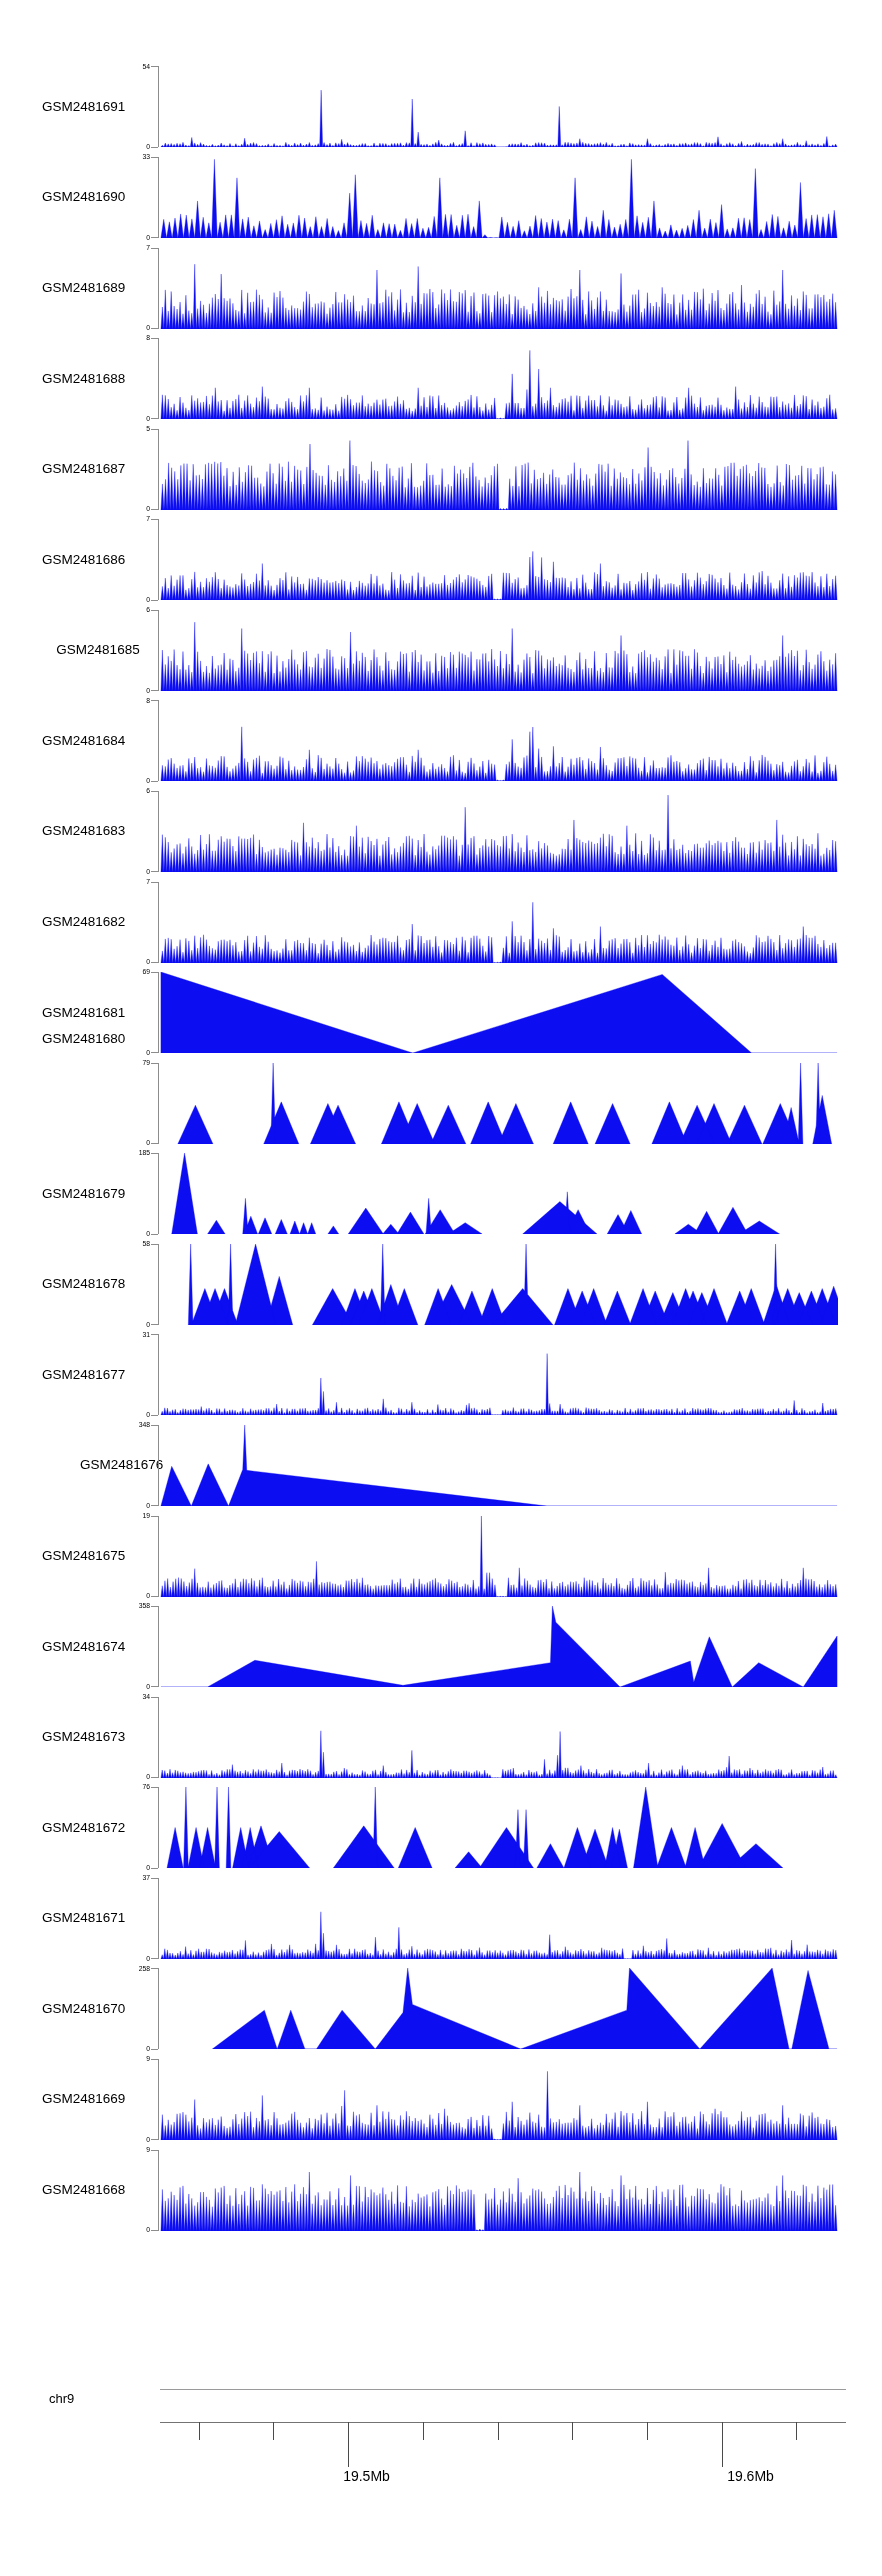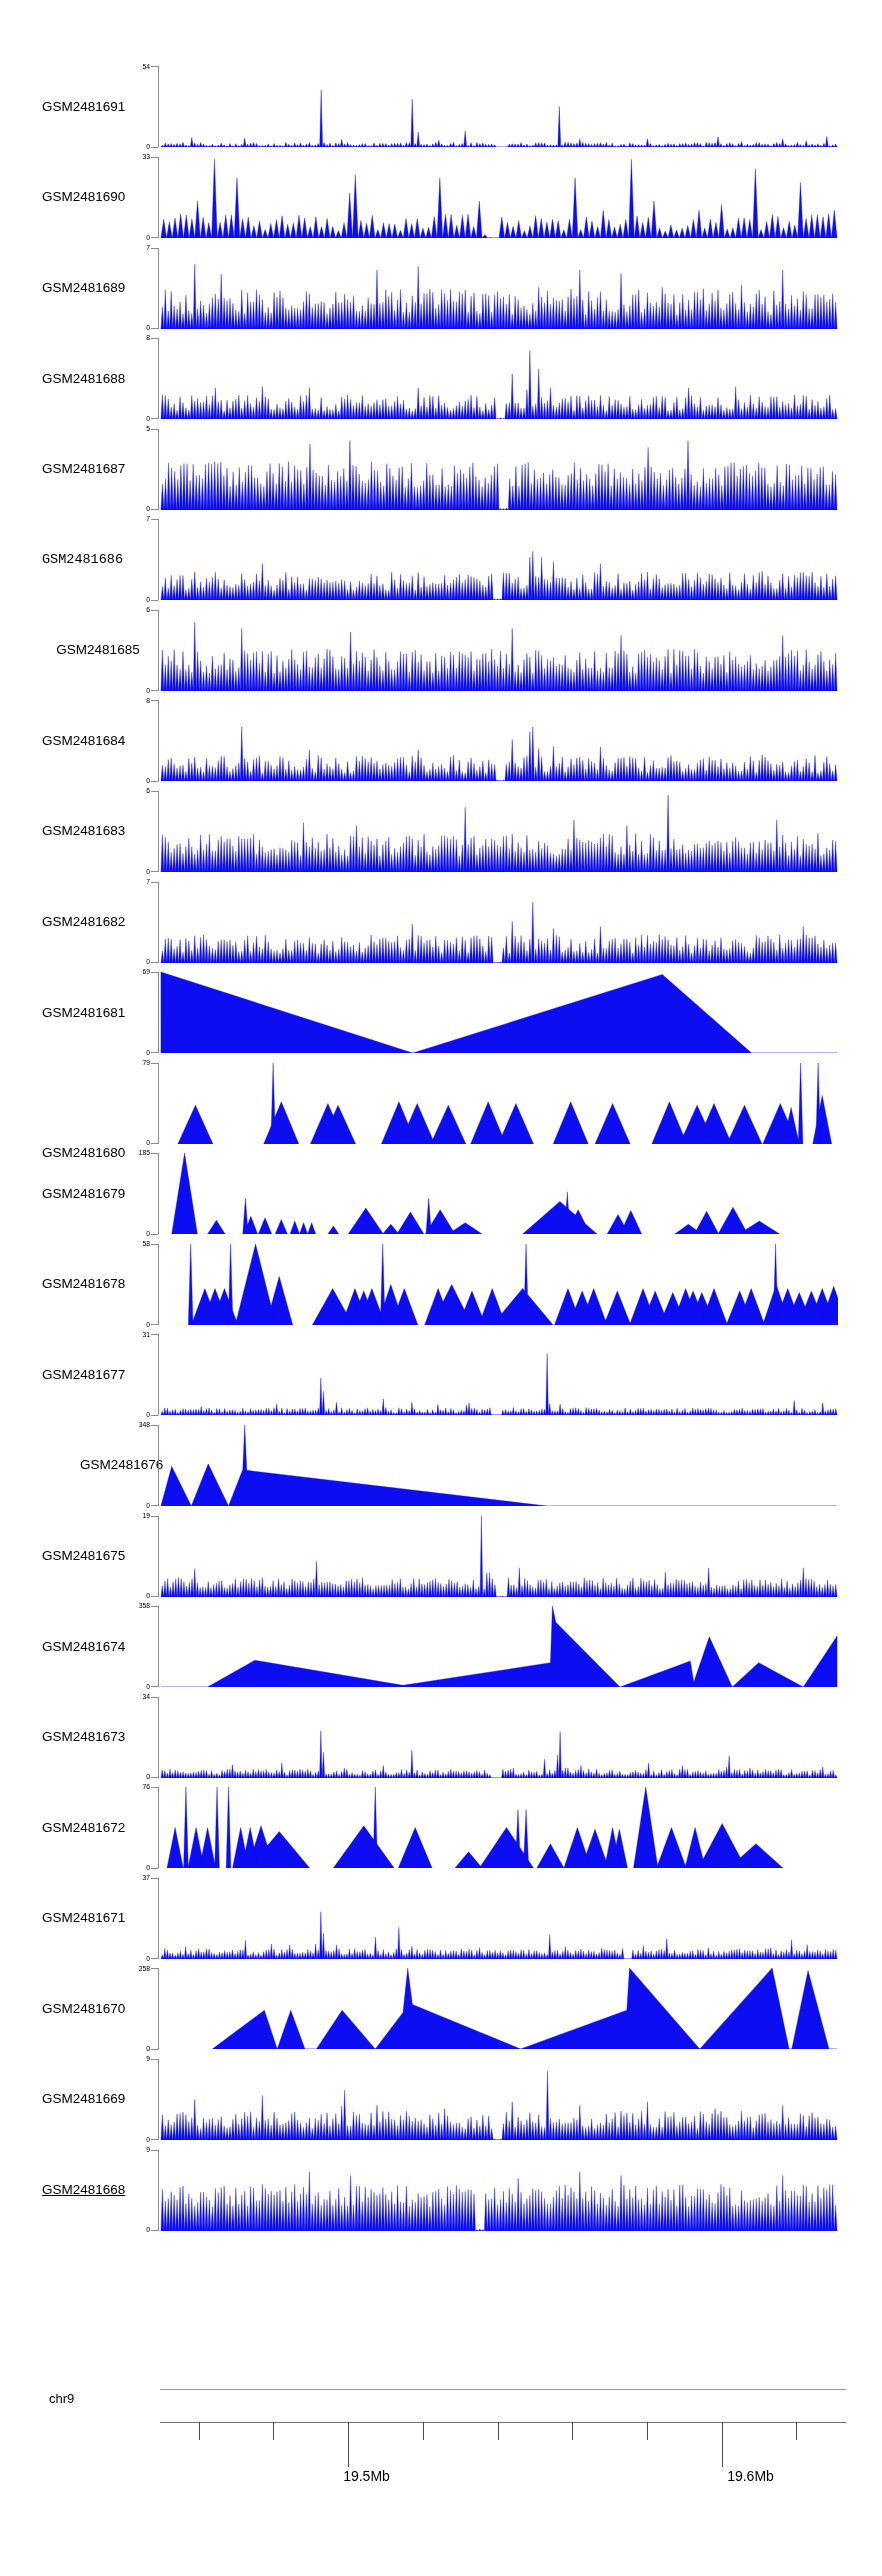--- a/index.html
+++ b/index.html
@@ -71,21 +71,21 @@
         <div class="yval" style="left: 121px; top: 426px;">5</div>
         <div class="yval" style="left: 121px; top: 506px;">0</div>
         <div class="vline" style="left: 158px; top: 429px; height: 81px;"></div>
         <div class="htick" style="left: 151px; top: 429px;"></div>
         <div class="htick" style="left: 151px; top: 509px;"></div>
         <svg class="sig" width="678" height="81" viewBox="0 0 1152 138" style="left: 160px; top: 429px;">
           <path d="M0,138L0.0,138 L2.6,93.6 L5.2,138L5.2,138 L7.9,85.7 L10.5,138L10.5,138 L13.1,57.8 L15.7,138L15.7,138 L18.3,66.0 L20.9,138L20.9,138 L23.6,72.2 L26.2,138L26.2,138 L28.8,85.6 L31.4,138L31.4,138 L34.0,62.0 L36.7,138L36.7,138 L39.3,58.9 L41.9,138L41.9,138 L44.5,59.1 L47.1,138L47.1,138 L49.7,87.4 L52.4,138L52.4,138 L55.0,59.9 L57.6,138L57.6,138 L60.2,79.1 L62.8,138L62.8,138 L65.5,78.1 L68.1,138L68.1,138 L70.7,85.2 L73.3,138L73.3,138 L75.9,60.2 L78.5,138L78.5,138 L81.2,57.7 L83.8,138L83.8,138 L86.4,59.4 L89.0,138L89.0,138 L91.6,55.9 L94.3,138L94.3,138 L96.9,58.8 L99.5,138L99.5,138 L102.1,56.3 L104.7,138L104.7,138 L107.3,79.6 L110.0,138L110.0,138 L112.6,66.6 L115.2,138L115.2,138 L117.8,97.5 L120.4,138L120.4,138 L123.1,73.0 L125.7,138L125.7,138 L128.3,95.2 L130.9,138L130.9,138 L133.5,65.3 L136.1,138L136.1,138 L138.8,90.0 L141.4,138L141.4,138 L144.0,73.5 L146.6,138L146.6,138 L149.2,61.8 L151.9,138L151.9,138 L154.5,62.6 L157.1,138L157.1,138 L159.7,83.1 L162.3,138L162.3,138 L164.9,82.8 L167.6,138L167.6,138 L170.2,92.9 L172.8,138L172.8,138 L175.4,97.8 L178.0,138L178.0,138 L180.7,72.5 L183.3,138L183.3,138 L185.9,59.1 L188.5,138L188.5,138 L191.1,75.3 L193.7,138L193.7,138 L196.4,93.2 L199.0,138L199.0,138 L201.6,58.9 L204.2,138L204.2,138 L206.8,64.3 L209.5,138L209.5,138 L212.1,88.3 L214.7,138L214.7,138 L217.3,55.7 L219.9,138L219.9,138 L222.5,89.9 L225.2,138L225.2,138 L227.8,62.8 L230.4,138L230.4,138 L233.0,69.2 L235.6,138L235.6,138 L238.3,70.7 L240.9,138L240.9,138 L243.5,93.7 L246.1,138L246.1,138 L248.7,64.6 L251.3,138L251.3,138 L254.0,25.6 L256.6,138L256.6,138 L259.2,70.0 L261.8,138L261.8,138 L264.4,74.8 L267.1,138L267.1,138 L269.7,79.4 L272.3,138L272.3,138 L274.9,79.9 L277.5,138L277.5,138 L280.1,95.1 L282.8,138L282.8,138 L285.4,61.7 L288.0,138L288.0,138 L290.6,86.6 L293.2,138L293.2,138 L295.9,90.2 L298.5,138L298.5,138 L301.1,72.0 L303.7,138L303.7,138 L306.3,80.3 L308.9,138L308.9,138 L311.6,67.4 L314.2,138L314.2,138 L316.8,88.1 L319.4,138L319.4,138 L322.0,19.7 L324.7,138L324.7,138 L327.3,61.5 L329.9,138L329.9,138 L332.5,63.1 L335.1,138L335.1,138 L337.7,76.5 L340.4,138L340.4,138 L343.0,88.0 L345.6,138L345.6,138 L348.2,92.0 L350.8,138L350.8,138 L353.5,86.0 L356.1,138L356.1,138 L358.7,55.5 L361.3,138L361.3,138 L363.9,70.4 L366.5,138L366.5,138 L369.2,71.8 L371.8,138L371.8,138 L374.4,90.4 L377.0,138L377.0,138 L379.6,96.5 L382.3,138L382.3,138 L384.9,59.3 L387.5,138L387.5,138 L390.1,67.0 L392.7,138L392.7,138 L395.3,79.8 L398.0,138L398.0,138 L400.6,87.3 L403.2,138L403.2,138 L405.8,66.0 L408.4,138L408.4,138 L411.1,64.0 L413.7,138L413.7,138 L416.3,99.4 L418.9,138L418.9,138 L421.5,84.4 L424.1,138L424.1,138 L426.8,58.2 L429.4,138L429.4,138 L432.0,98.5 L434.6,138L434.6,138 L437.2,99.3 L439.9,138L439.9,138 L442.5,96.6 L445.1,138L445.1,138 L447.7,88.2 L450.3,138L450.3,138 L452.9,58.5 L455.6,138L455.6,138 L458.2,78.5 L460.8,138L460.8,138 L463.4,78.0 L466.0,138L466.0,138 L468.7,95.2 L471.3,138L471.3,138 L473.9,94.9 L476.5,138L476.5,138 L479.1,67.4 L481.7,138L481.7,138 L484.4,98.3 L487.0,138L487.0,138 L489.6,94.2 L492.2,138L492.2,138 L494.8,97.3 L497.5,138L497.5,138 L500.1,62.7 L502.7,138L502.7,138 L505.3,76.0 L507.9,138L507.9,138 L510.5,69.2 L513.2,138L513.2,138 L515.8,75.7 L518.4,138L518.4,138 L521.0,83.5 L523.6,138L523.6,138 L526.3,64.5 L528.9,138L528.9,138 L531.5,57.5 L534.1,138L534.1,138 L536.7,80.8 L539.3,138L539.3,138 L542.0,86.6 L544.6,138L544.6,138 L547.2,97.9 L549.8,138L549.8,138 L552.4,82.7 L555.1,138L555.1,138 L557.7,91.9 L560.3,138L560.3,138 L562.9,78.6 L565.5,138L565.5,138 L568.1,63.4 L570.8,138L570.8,138 L573.4,59.3 L576.0,138L576.0,138 L578.6,135.3 L581.2,138L581.2,138 L583.9,135.6 L586.5,138L586.5,138 L589.1,134.9 L591.7,138L591.7,138 L594.3,84.7 L596.9,138L596.9,138 L599.6,97.0 L602.2,138L602.2,138 L604.8,63.7 L607.4,138L607.4,138 L610.0,97.5 L612.7,138L612.7,138 L615.3,61.4 L617.9,138L617.9,138 L620.5,59.1 L623.1,138L623.1,138 L625.7,57.2 L628.4,138L628.4,138 L631.0,92.6 L633.6,138L633.6,138 L636.2,69.5 L638.8,138L638.8,138 L641.5,85.4 L644.1,138L644.1,138 L646.7,83.5 L649.3,138L649.3,138 L651.9,74.6 L654.5,138L654.5,138 L657.2,93.4 L659.8,138L659.8,138 L662.4,77.5 L665.0,138L665.0,138 L667.6,68.9 L670.3,138L670.3,138 L672.9,81.8 L675.5,138L675.5,138 L678.1,82.7 L680.7,138L680.7,138 L683.3,94.9 L686.0,138L686.0,138 L688.6,94.7 L691.2,138L691.2,138 L693.8,78.6 L696.4,138L696.4,138 L699.1,76.0 L701.7,138L701.7,138 L704.3,57.3 L706.9,138L706.9,138 L709.5,86.4 L712.1,138L712.1,138 L714.8,66.9 L717.4,138L717.4,138 L720.0,87.8 L722.6,138L722.6,138 L725.2,77.3 L727.9,138L727.9,138 L730.5,84.4 L733.1,138L733.1,138 L735.7,96.5 L738.3,138L738.3,138 L740.9,76.0 L743.6,138L743.6,138 L746.2,59.5 L748.8,138L748.8,138 L751.4,60.9 L754.0,138L754.0,138 L756.7,72.7 L759.3,138L759.3,138 L761.9,59.1 L764.5,138L764.5,138 L767.1,96.8 L769.7,138L769.7,138 L772.4,67.3 L775.0,138L775.0,138 L777.6,84.7 L780.2,138L780.2,138 L782.8,74.0 L785.5,138L785.5,138 L788.1,82.2 L790.7,138L790.7,138 L793.3,83.8 L795.9,138L795.9,138 L798.5,94.1 L801.2,138L801.2,138 L803.8,68.1 L806.4,138L806.4,138 L809.0,93.2 L811.6,138L811.6,138 L814.3,75.8 L816.9,138L816.9,138 L819.5,87.5 L822.1,138L822.1,138 L824.7,65.3 L827.3,138L827.3,138 L830.0,31.5 L832.6,138L832.6,138 L835.2,64.4 L837.8,138L837.8,138 L840.4,73.2 L843.1,138L843.1,138 L845.7,84.3 L848.3,138L848.3,138 L850.9,75.3 L853.5,138L853.5,138 L856.1,96.1 L858.8,138L858.8,138 L861.4,86.1 L864.0,138L864.0,138 L866.6,70.0 L869.2,138L869.2,138 L871.9,66.9 L874.5,138L874.5,138 L877.1,81.9 L879.7,138L879.7,138 L882.3,92.9 L884.9,138L884.9,138 L887.6,83.4 L890.2,138L890.2,138 L892.8,67.7 L895.4,138L895.4,138 L898.0,19.7 L900.7,138L900.7,138 L903.3,77.4 L905.9,138L905.9,138 L908.5,95.6 L911.1,138L911.1,138 L913.7,89.7 L916.4,138L916.4,138 L919.0,98.5 L921.6,138L921.6,138 L924.2,66.8 L926.8,138L926.8,138 L929.5,92.1 L932.1,138L932.1,138 L934.7,84.2 L937.3,138L937.3,138 L939.9,84.6 L942.5,138L942.5,138 L945.2,66.9 L947.8,138L947.8,138 L950.4,78.0 L953.0,138L953.0,138 L955.6,96.3 L958.3,138L958.3,138 L960.9,64.4 L963.5,138L963.5,138 L966.1,63.1 L968.7,138L968.7,138 L971.3,57.7 L974.0,138L974.0,138 L976.6,57.4 L979.2,138L979.2,138 L981.8,79.8 L984.4,138L984.4,138 L987.1,67.9 L989.7,138L989.7,138 L992.3,63.4 L994.9,138L994.9,138 L997.5,61.0 L1000.1,138L1000.1,138 L1002.8,75.6 L1005.4,138L1005.4,138 L1008.0,80.2 L1010.6,138L1010.6,138 L1013.2,71.5 L1015.9,138L1015.9,138 L1018.5,57.9 L1021.1,138L1021.1,138 L1023.7,65.5 L1026.3,138L1026.3,138 L1028.9,66.3 L1031.6,138L1031.6,138 L1034.2,93.7 L1036.8,138L1036.8,138 L1039.4,98.6 L1042.0,138L1042.0,138 L1044.7,92.5 L1047.3,138L1047.3,138 L1049.9,62.3 L1052.5,138L1052.5,138 L1055.1,90.3 L1057.7,138L1057.7,138 L1060.4,96.3 L1063.0,138L1063.0,138 L1065.6,59.6 L1068.2,138L1068.2,138 L1070.8,61.4 L1073.5,138L1073.5,138 L1076.1,86.4 L1078.7,138L1078.7,138 L1081.3,79.5 L1083.9,138L1083.9,138 L1086.5,78.4 L1089.2,138L1089.2,138 L1091.8,62.7 L1094.4,138L1094.4,138 L1097.0,93.0 L1099.6,138L1099.6,138 L1102.3,66.4 L1104.9,138L1104.9,138 L1107.5,67.0 L1110.1,138L1110.1,138 L1112.7,85.7 L1115.3,138L1115.3,138 L1118.0,76.8 L1120.6,138L1120.6,138 L1123.2,65.5 L1125.8,138L1125.8,138 L1128.4,64.2 L1131.1,138L1131.1,138 L1133.7,94.2 L1136.3,138L1136.3,138 L1138.9,94.9 L1141.5,138L1141.5,138 L1144.1,72.3 L1146.8,138L1146.8,138 L1149.4,77.4 L1152.0,138L1152,138 Z" fill="#0d0df2" stroke="#0d0df2" stroke-width="0.6"></path>
         </svg>
       </div>
       <div>
-        <div class="track-label" style="top: 552px; font-family: Liberation Mono, monospace;">GSM2481686</div>
+        <div class="track-label" style="top: 552px;">GSM2481686</div>
         <div class="yval" style="left: 121px; top: 516px;">7</div>
         <div class="yval" style="left: 121px; top: 597px;">0</div>
         <div class="vline" style="left: 158px; top: 519px; height: 81px;"></div>
         <div class="htick" style="left: 151px; top: 519px;"></div>
         <div class="htick" style="left: 151px; top: 600px;"></div>
         <svg class="sig" width="678" height="81" viewBox="0 0 1152 138" style="left: 160px; top: 519px;">
           <path d="M0,138L0.0,138 L2.5,114.8 L5.0,138L5.0,138 L7.5,100.7 L10.0,138L10.0,138 L12.5,117.7 L15.0,138L15.0,138 L17.5,96.2 L20.0,138L20.0,138 L22.5,113.7 L25.0,138L25.0,138 L27.5,103.3 L30.1,138L30.1,138 L32.6,96.1 L35.1,138L35.1,138 L37.6,96.0 L40.1,138L40.1,138 L42.6,120.6 L45.1,138L45.1,138 L47.6,117.8 L50.1,138L50.1,138 L52.6,102.5 L55.1,138L55.1,138 L57.6,90.1 L60.1,138L60.1,138 L62.6,116.4 L65.1,138L65.1,138 L67.6,107.0 L70.1,138L70.1,138 L72.6,116.1 L75.1,138L75.1,138 L77.6,100.9 L80.1,138L80.1,138 L82.6,107.0 L85.1,138L85.1,138 L87.7,99.1 L90.2,138L90.2,138 L92.7,90.6 L95.2,138L95.2,138 L97.7,102.2 L100.2,138L100.2,138 L102.7,117.7 L105.2,138L105.2,138 L107.7,103.3 L110.2,138L110.2,138 L112.7,112.5 L115.2,138L115.2,138 L117.7,115.0 L120.2,138L120.2,138 L122.7,116.8 L125.2,138L125.2,138 L127.7,111.0 L130.2,138L130.2,138 L132.7,113.2 L135.2,138L135.2,138 L137.7,92.6 L140.2,138L140.2,138 L142.7,103.1 L145.3,138L145.3,138 L147.8,114.1 L150.3,138L150.3,138 L152.8,110.5 L155.3,138L155.3,138 L157.8,107.3 L160.3,138L160.3,138 L162.8,93.2 L165.3,138L165.3,138 L167.8,104.8 L170.3,138L170.3,138 L172.8,75.9 L175.3,138L175.3,138 L177.8,113.2 L180.3,138L180.3,138 L182.8,104.3 L185.3,138L185.3,138 L187.8,113.6 L190.3,138L190.3,138 L192.8,121.0 L195.3,138L195.3,138 L197.8,112.2 L200.3,138L200.3,138 L202.9,100.7 L205.4,138L205.4,138 L207.9,104.1 L210.4,138L210.4,138 L212.9,90.7 L215.4,138L215.4,138 L217.9,120.0 L220.4,138L220.4,138 L222.9,97.9 L225.4,138L225.4,138 L227.9,108.0 L230.4,138L230.4,138 L232.9,98.7 L235.4,138L235.4,138 L237.9,110.8 L240.4,138L240.4,138 L242.9,110.3 L245.4,138L245.4,138 L247.9,120.6 L250.4,138L250.4,138 L252.9,101.3 L255.4,138L255.4,138 L257.9,101.9 L260.5,138L260.5,138 L263.0,104.3 L265.5,138L265.5,138 L268.0,98.9 L270.5,138L270.5,138 L273.0,102.2 L275.5,138L275.5,138 L278.0,108.4 L280.5,138L280.5,138 L283.0,104.3 L285.5,138L285.5,138 L288.0,108.4 L290.5,138L290.5,138 L293.0,107.7 L295.5,138L295.5,138 L298.0,105.5 L300.5,138L300.5,138 L303.0,109.2 L305.5,138L305.5,138 L308.0,103.2 L310.5,138L310.5,138 L313.0,105.6 L315.5,138L315.5,138 L318.1,120.1 L320.6,138L320.6,138 L323.1,107.0 L325.6,138L325.6,138 L328.1,121.0 L330.6,138L330.6,138 L333.1,115.8 L335.6,138L335.6,138 L338.1,105.4 L340.6,138L340.6,138 L343.1,108.7 L345.6,138L345.6,138 L348.1,113.6 L350.6,138L350.6,138 L353.1,109.7 L355.6,138L355.6,138 L358.1,93.6 L360.6,138L360.6,138 L363.1,109.7 L365.6,138L365.6,138 L368.1,96.8 L370.6,138L370.6,138 L373.1,113.1 L375.7,138L375.7,138 L378.2,110.1 L380.7,138L380.7,138 L383.2,120.4 L385.7,138L385.7,138 L388.2,121.4 L390.7,138L390.7,138 L393.2,90.5 L395.7,138L395.7,138 L398.2,103.3 L400.7,138L400.7,138 L403.2,117.5 L405.7,138L405.7,138 L408.2,94.3 L410.7,138L410.7,138 L413.2,104.8 L415.7,138L415.7,138 L418.2,109.8 L420.7,138L420.7,138 L423.2,108.9 L425.7,138L425.7,138 L428.2,96.7 L430.7,138L430.7,138 L433.3,120.9 L435.8,138L435.8,138 L438.3,91.3 L440.8,138L440.8,138 L443.3,115.9 L445.8,138L445.8,138 L448.3,98.1 L450.8,138L450.8,138 L453.3,115.0 L455.8,138L455.8,138 L458.3,111.4 L460.8,138L460.8,138 L463.3,108.2 L465.8,138L465.8,138 L468.3,110.5 L470.8,138L470.8,138 L473.3,110.4 L475.8,138L475.8,138 L478.3,109.4 L480.8,138L480.8,138 L483.3,95.6 L485.8,138L485.8,138 L488.3,112.3 L490.9,138L490.9,138 L493.4,109.1 L495.9,138L495.9,138 L498.4,103.3 L500.9,138L500.9,138 L503.4,99.0 L505.9,138L505.9,138 L508.4,94.3 L510.9,138L510.9,138 L513.4,107.8 L515.9,138L515.9,138 L518.4,102.9 L520.9,138L520.9,138 L523.4,95.4 L525.9,138L525.9,138 L528.4,97.6 L530.9,138L530.9,138 L533.4,99.5 L535.9,138L535.9,138 L538.4,101.8 L540.9,138L540.9,138 L543.4,105.5 L545.9,138L545.9,138 L548.5,112.3 L551.0,138L551.0,138 L553.5,115.6 L556.0,138L556.0,138 L558.5,97.0 L561.0,138L561.0,138 L563.5,93.4 L566.0,138L566.0,138 L568.5,136.2 L571.0,138L571.0,138 L573.5,136.2 L576.0,138L576.0,138 L578.5,136.2 L581.0,138L581.0,138 L583.5,91.6 L586.0,138L586.0,138 L588.5,91.9 L591.0,138L591.0,138 L593.5,92.2 L596.0,138L596.0,138 L598.5,108.7 L601.0,138L601.0,138 L603.5,102.4 L606.1,138L606.1,138 L608.6,99.6 L611.1,138L611.1,138 L613.6,118.1 L616.1,138L616.1,138 L618.6,117.3 L621.1,138L621.1,138 L623.6,112.8 L626.1,138L626.1,138 L628.6,64.8 L631.1,138L631.1,138 L633.6,55.2 L636.1,138L636.1,138 L638.6,97.3 L641.1,138L641.1,138 L643.6,98.7 L646.1,138L646.1,138 L648.6,65.5 L651.1,138L651.1,138 L653.6,102.7 L656.1,138L656.1,138 L658.6,104.0 L661.1,138L661.1,138 L663.7,107.5 L666.2,138L666.2,138 L668.7,72.9 L671.2,138L671.2,138 L673.7,100.2 L676.2,138L676.2,138 L678.7,100.7 L681.2,138L681.2,138 L683.7,99.7 L686.2,138L686.2,138 L688.7,100.9 L691.2,138L691.2,138 L693.7,116.0 L696.2,138L696.2,138 L698.7,106.2 L701.2,138L701.2,138 L703.7,119.4 L706.2,138L706.2,138 L708.7,100.4 L711.2,138L711.2,138 L713.7,118.1 L716.2,138L716.2,138 L718.7,94.8 L721.3,138L721.3,138 L723.8,108.4 L726.3,138L726.3,138 L728.8,119.5 L731.3,138L731.3,138 L733.8,119.4 L736.3,138L736.3,138 L738.8,91.0 L741.3,138L741.3,138 L743.8,93.9 L746.3,138L746.3,138 L748.8,75.9 L751.3,138L751.3,138 L753.8,114.4 L756.3,138L756.3,138 L758.8,106.0 L761.3,138L761.3,138 L763.8,107.9 L766.3,138L766.3,138 L768.8,117.1 L771.3,138L771.3,138 L773.8,113.1 L776.3,138L776.3,138 L778.9,93.4 L781.4,138L781.4,138 L783.9,119.8 L786.4,138L786.4,138 L788.9,108.7 L791.4,138L791.4,138 L793.9,109.5 L796.4,138L796.4,138 L798.9,105.6 L801.4,138L801.4,138 L803.9,121.1 L806.4,138L806.4,138 L808.9,111.0 L811.4,138L811.4,138 L813.9,106.3 L816.4,138L816.4,138 L818.9,92.4 L821.4,138L821.4,138 L823.9,103.6 L826.4,138L826.4,138 L828.9,90.4 L831.4,138L831.4,138 L833.9,118.7 L836.5,138L836.5,138 L839.0,101.3 L841.5,138L841.5,138 L844.0,94.5 L846.5,138L846.5,138 L849.0,101.5 L851.5,138L851.5,138 L854.0,116.4 L856.5,138L856.5,138 L859.0,111.6 L861.5,138L861.5,138 L864.0,110.0 L866.5,138L866.5,138 L869.0,109.4 L871.5,138L871.5,138 L874.0,110.8 L876.5,138L876.5,138 L879.0,115.2 L881.5,138L881.5,138 L884.0,112.4 L886.5,138L886.5,138 L889.0,92.1 L891.5,138L891.5,138 L894.1,92.2 L896.6,138L896.6,138 L899.1,102.9 L901.6,138L901.6,138 L904.1,115.0 L906.6,138L906.6,138 L909.1,104.4 L911.6,138L911.6,138 L914.1,91.5 L916.6,138L916.6,138 L919.1,99.8 L921.6,138L921.6,138 L924.1,111.0 L926.6,138L926.6,138 L929.1,105.9 L931.6,138L931.6,138 L934.1,93.6 L936.6,138L936.6,138 L939.1,95.1 L941.6,138L941.6,138 L944.1,101.5 L946.6,138L946.6,138 L949.1,107.8 L951.7,138L951.7,138 L954.2,100.5 L956.7,138L956.7,138 L959.2,112.5 L961.7,138L961.7,138 L964.2,118.6 L966.7,138L966.7,138 L969.2,91.3 L971.7,138L971.7,138 L974.2,111.9 L976.7,138L976.7,138 L979.2,114.2 L981.7,138L981.7,138 L984.2,120.0 L986.7,138L986.7,138 L989.2,107.8 L991.7,138L991.7,138 L994.2,92.9 L996.7,138L996.7,138 L999.2,110.7 L1001.7,138L1001.7,138 L1004.2,118.7 L1006.7,138L1006.7,138 L1009.3,96.0 L1011.8,138L1011.8,138 L1014.3,108.1 L1016.8,138L1016.8,138 L1019.3,91.0 L1021.8,138L1021.8,138 L1024.3,88.7 L1026.8,138L1026.8,138 L1029.3,111.2 L1031.8,138L1031.8,138 L1034.3,96.8 L1036.8,138L1036.8,138 L1039.3,108.4 L1041.8,138L1041.8,138 L1044.3,118.2 L1046.8,138L1046.8,138 L1049.3,118.4 L1051.8,138L1051.8,138 L1054.3,104.4 L1056.8,138L1056.8,138 L1059.3,93.0 L1061.8,138L1061.8,138 L1064.3,118.0 L1066.9,138L1066.9,138 L1069.4,97.6 L1071.9,138L1071.9,138 L1074.4,115.5 L1076.9,138L1076.9,138 L1079.4,95.7 L1081.9,138L1081.9,138 L1084.4,99.7 L1086.9,138L1086.9,138 L1089.4,91.4 L1091.9,138L1091.9,138 L1094.4,90.6 L1096.9,138L1096.9,138 L1099.4,96.6 L1101.9,138L1101.9,138 L1104.4,97.4 L1106.9,138L1106.9,138 L1109.4,90.5 L1111.9,138L1111.9,138 L1114.4,108.1 L1116.9,138L1116.9,138 L1119.4,114.5 L1121.9,138L1121.9,138 L1124.5,97.6 L1127.0,138L1127.0,138 L1129.5,116.1 L1132.0,138L1132.0,138 L1134.5,93.3 L1137.0,138L1137.0,138 L1139.5,114.3 L1142.0,138L1142.0,138 L1144.5,102.3 L1147.0,138L1147.0,138 L1149.5,96.7 L1152.0,138L1152,138 Z" fill="#0d0df2" stroke="#0d0df2" stroke-width="0.6"></path>
         </svg>
       </div>
       <div>
@@ -137,21 +137,21 @@
         <div class="yval" style="left: 121px; top: 969px;">69</div>
         <div class="yval" style="left: 121px; top: 1050px;">0</div>
         <div class="vline" style="left: 158px; top: 972px; height: 81px;"></div>
         <div class="htick" style="left: 151px; top: 972px;"></div>
         <div class="htick" style="left: 151px; top: 1052px;"></div>
         <svg class="sig" width="678" height="81" viewBox="0 0 1152 138" style="left: 160px; top: 972px;">
           <path d="M0.0,138L0.0,0.0L429.1,138.0L854.2,4.1L1006.3,138.0L1152.0,138.0L1152.0,138 Z" fill="#0d0df2" stroke="#0d0df2" stroke-width="0.6"></path>
         </svg>
       </div>
       <div>
-        <div class="track-label" style="top: 1145px;">GSM2481680</div>
+        <div class="track-label" style="top: 1031px;">GSM2481680</div>
         <div class="yval" style="left: 121px; top: 1060px;">79</div>
         <div class="yval" style="left: 121px; top: 1140px;">0</div>
         <div class="vline" style="left: 158px; top: 1063px; height: 81px;"></div>
         <div class="htick" style="left: 151px; top: 1063px;"></div>
         <div class="htick" style="left: 151px; top: 1143px;"></div>
         <svg class="sig" width="678" height="81" viewBox="0 0 1152 138" style="left: 160px; top: 1063px;">
           <path d="M0,138M28.8,138 L58.8,71.8 L88.7,138 ZM187.2,138 L191.2,0.0 L195.3,138 ZM175.1,138 L205.1,66.2 L235.0,138 ZM254.6,138 L284.5,69.0 L314.5,138 ZM271.9,138 L301.8,71.8 L331.8,138 ZM375.6,138 L405.5,66.2 L435.5,138 ZM406.7,138 L436.6,69.0 L466.6,138 ZM459.6,138 L489.6,71.8 L519.6,138 ZM527.6,138 L557.6,66.2 L587.5,138 ZM574.8,138 L604.8,69.0 L634.8,138 ZM668.2,138 L698.1,66.2 L728.1,138 ZM739.6,138 L769.5,69.0 L799.5,138 ZM836.4,138 L866.3,66.2 L896.3,138 ZM883.6,138 L913.5,71.8 L943.5,138 ZM912.4,138 L942.3,69.0 L972.3,138 ZM964.2,138 L994.2,71.8 L1024.1,138 ZM1025.3,138 L1055.2,69.0 L1085.2,138 ZM1059.8,138 L1073.7,75.9 L1087.5,138 ZM1085.8,138 L1089.8,0.0 L1093.8,138 ZM1115.7,138 L1119.7,0.0 L1123.8,138 ZM1110.5,138 L1126.7,55.2 L1142.8,138 Z" fill="#0d0df2" stroke="#0d0df2" stroke-width="0.6"></path>
         </svg>
       </div>
       <div>
@@ -269,21 +269,21 @@
         <div class="yval" style="left: 121px; top: 2056px;">9</div>
         <div class="yval" style="left: 121px; top: 2137px;">0</div>
         <div class="vline" style="left: 158px; top: 2059px; height: 81px;"></div>
         <div class="htick" style="left: 151px; top: 2059px;"></div>
         <div class="htick" style="left: 151px; top: 2139px;"></div>
         <svg class="sig" width="678" height="81" viewBox="0 0 1152 138" style="left: 160px; top: 2059px;">
           <path d="M0,138L0.0,138 L2.5,94.8 L5.0,138L5.0,138 L7.5,113.3 L10.0,138L10.0,138 L12.5,103.6 L15.0,138L15.0,138 L17.5,111.7 L20.0,138L20.0,138 L22.5,107.3 L25.0,138L25.0,138 L27.5,93.4 L30.1,138L30.1,138 L32.6,92.5 L35.1,138L35.1,138 L37.6,90.5 L40.1,138L40.1,138 L42.6,94.9 L45.1,138L45.1,138 L47.6,106.3 L50.1,138L50.1,138 L52.6,100.0 L55.1,138L55.1,138 L57.6,69.0 L60.1,138L60.1,138 L62.6,113.0 L65.1,138L65.1,138 L67.6,118.4 L70.1,138L70.1,138 L72.6,100.7 L75.1,138L75.1,138 L77.6,107.9 L80.1,138L80.1,138 L82.6,102.9 L85.1,138L85.1,138 L87.7,100.8 L90.2,138L90.2,138 L92.7,112.3 L95.2,138L95.2,138 L97.7,103.3 L100.2,138L100.2,138 L102.7,98.0 L105.2,138L105.2,138 L107.7,114.0 L110.2,138L110.2,138 L112.7,117.4 L115.2,138L115.2,138 L117.7,115.3 L120.2,138L120.2,138 L122.7,102.6 L125.2,138L125.2,138 L127.7,93.8 L130.2,138L130.2,138 L132.7,110.7 L135.2,138L135.2,138 L137.7,101.5 L140.2,138L140.2,138 L142.7,90.5 L145.3,138L145.3,138 L147.8,97.2 L150.3,138L150.3,138 L152.8,89.7 L155.3,138L155.3,138 L157.8,116.3 L160.3,138L160.3,138 L162.8,100.4 L165.3,138L165.3,138 L167.8,106.2 L170.3,138L170.3,138 L172.8,62.1 L175.3,138L175.3,138 L177.8,104.5 L180.3,138L180.3,138 L182.8,102.4 L185.3,138L185.3,138 L187.8,112.7 L190.3,138L190.3,138 L192.8,90.5 L195.3,138L195.3,138 L197.8,100.9 L200.3,138L200.3,138 L202.9,111.8 L205.4,138L205.4,138 L207.9,110.9 L210.4,138L210.4,138 L212.9,108.4 L215.4,138L215.4,138 L217.9,104.7 L220.4,138L220.4,138 L222.9,93.1 L225.4,138L225.4,138 L227.9,90.1 L230.4,138L230.4,138 L232.9,103.6 L235.4,138L235.4,138 L237.9,108.6 L240.4,138L240.4,138 L242.9,116.4 L245.4,138L245.4,138 L247.9,108.3 L250.4,138L250.4,138 L252.9,100.6 L255.4,138L255.4,138 L257.9,118.0 L260.5,138L260.5,138 L263.0,101.9 L265.5,138L265.5,138 L268.0,104.3 L270.5,138L270.5,138 L273.0,94.4 L275.5,138L275.5,138 L278.0,109.5 L280.5,138L280.5,138 L283.0,91.6 L285.5,138L285.5,138 L288.0,113.6 L290.5,138L290.5,138 L293.0,101.6 L295.5,138L295.5,138 L298.0,92.8 L300.5,138L300.5,138 L303.0,109.6 L305.5,138L305.5,138 L308.0,80.0 L310.5,138L310.5,138 L313.0,53.3 L315.5,138L315.5,138 L318.1,113.4 L320.6,138L320.6,138 L323.1,114.1 L325.6,138L325.6,138 L328.1,89.9 L330.6,138L330.6,138 L333.1,96.3 L335.6,138L335.6,138 L338.1,94.1 L340.6,138L340.6,138 L343.1,108.6 L345.6,138L345.6,138 L348.1,111.0 L350.6,138L350.6,138 L353.1,111.8 L355.6,138L355.6,138 L358.1,91.6 L360.6,138L360.6,138 L363.1,112.8 L365.6,138L365.6,138 L368.1,78.9 L370.6,138L370.6,138 L373.1,106.9 L375.7,138L375.7,138 L378.2,89.1 L380.7,138L380.7,138 L383.2,102.0 L385.7,138L385.7,138 L388.2,89.9 L390.7,138L390.7,138 L393.2,102.4 L395.7,138L395.7,138 L398.2,103.4 L400.7,138L400.7,138 L403.2,113.2 L405.7,138L405.7,138 L408.2,96.1 L410.7,138L410.7,138 L413.2,103.4 L415.7,138L415.7,138 L418.2,89.0 L420.7,138L420.7,138 L423.2,97.2 L425.7,138L425.7,138 L428.2,105.5 L430.7,138L430.7,138 L433.3,100.5 L435.8,138L435.8,138 L438.3,105.5 L440.8,138L440.8,138 L443.3,103.3 L445.8,138L445.8,138 L448.3,110.0 L450.8,138L450.8,138 L453.3,116.0 L455.8,138L455.8,138 L458.3,94.9 L460.8,138L460.8,138 L463.3,101.7 L465.8,138L465.8,138 L468.3,112.1 L470.8,138L470.8,138 L473.3,92.0 L475.8,138L475.8,138 L478.3,110.6 L480.8,138L480.8,138 L483.3,84.8 L485.8,138L485.8,138 L488.3,96.6 L490.9,138L490.9,138 L493.4,107.2 L495.9,138L495.9,138 L498.4,111.7 L500.9,138L500.9,138 L503.4,109.0 L505.9,138L505.9,138 L508.4,108.6 L510.9,138L510.9,138 L513.4,116.2 L515.9,138L515.9,138 L518.4,118.6 L520.9,138L520.9,138 L523.4,102.2 L525.9,138L525.9,138 L528.4,98.6 L530.9,138L530.9,138 L533.4,117.3 L535.9,138L535.9,138 L538.4,103.8 L540.9,138L540.9,138 L543.4,113.9 L545.9,138L545.9,138 L548.5,95.6 L551.0,138L551.0,138 L553.5,113.6 L556.0,138L556.0,138 L558.5,96.7 L561.0,138L561.0,138 L563.5,118.6 L566.0,138L566.0,138 L568.5,136.5 L571.0,138L571.0,138 L573.5,137.0 L576.0,138L576.0,138 L578.5,136.8 L581.0,138L581.0,138 L583.5,109.9 L586.0,138L586.0,138 L588.5,90.1 L591.0,138L591.0,138 L593.5,104.9 L596.0,138L596.0,138 L598.5,72.9 L601.0,138L601.0,138 L603.5,116.0 L606.1,138L606.1,138 L608.6,98.8 L611.1,138L611.1,138 L613.6,105.4 L616.1,138L616.1,138 L618.6,111.8 L621.1,138L621.1,138 L623.6,103.3 L626.1,138L626.1,138 L628.6,91.3 L631.1,138L631.1,138 L633.6,106.6 L636.1,138L636.1,138 L638.6,108.7 L641.1,138L641.1,138 L643.6,94.8 L646.1,138L646.1,138 L648.6,115.4 L651.1,138L651.1,138 L653.6,116.6 L656.1,138L656.1,138 L658.6,21.0 L661.1,138L661.1,138 L663.7,101.3 L666.2,138L666.2,138 L668.7,108.1 L671.2,138L671.2,138 L673.7,107.2 L676.2,138L676.2,138 L678.7,102.5 L681.2,138L681.2,138 L683.7,110.3 L686.2,138L686.2,138 L688.7,108.8 L691.2,138L691.2,138 L693.7,108.4 L696.2,138L696.2,138 L698.7,108.3 L701.2,138L701.2,138 L703.7,100.8 L706.2,138L706.2,138 L708.7,103.5 L711.2,138L711.2,138 L713.7,78.9 L716.2,138L716.2,138 L718.7,113.6 L721.3,138L721.3,138 L723.8,116.6 L726.3,138L726.3,138 L728.8,114.2 L731.3,138L731.3,138 L733.8,101.8 L736.3,138L736.3,138 L738.8,118.1 L741.3,138L741.3,138 L743.8,112.3 L746.3,138L746.3,138 L748.8,108.5 L751.3,138L751.3,138 L753.8,112.2 L756.3,138L756.3,138 L758.8,93.4 L761.3,138L761.3,138 L763.8,108.2 L766.3,138L766.3,138 L768.8,101.9 L771.3,138L771.3,138 L773.8,91.2 L776.3,138L776.3,138 L778.9,115.5 L781.4,138L781.4,138 L783.9,88.8 L786.4,138L786.4,138 L788.9,96.1 L791.4,138L791.4,138 L793.9,91.9 L796.4,138L796.4,138 L798.9,107.7 L801.4,138L801.4,138 L803.9,92.3 L806.4,138L806.4,138 L808.9,111.7 L811.4,138L811.4,138 L813.9,102.2 L816.4,138L816.4,138 L818.9,88.9 L821.4,138L821.4,138 L823.9,111.1 L826.4,138L826.4,138 L828.9,72.9 L831.4,138L831.4,138 L833.9,111.6 L836.5,138L836.5,138 L839.0,116.0 L841.5,138L841.5,138 L844.0,115.9 L846.5,138L846.5,138 L849.0,101.4 L851.5,138L851.5,138 L854.0,116.3 L856.5,138L856.5,138 L859.0,89.2 L861.5,138L861.5,138 L864.0,98.9 L866.5,138L866.5,138 L869.0,97.8 L871.5,138L871.5,138 L874.0,90.6 L876.5,138L876.5,138 L879.0,113.7 L881.5,138L881.5,138 L884.0,107.0 L886.5,138L886.5,138 L889.0,99.1 L891.5,138L891.5,138 L894.1,98.3 L896.6,138L896.6,138 L899.1,110.0 L901.6,138L901.6,138 L904.1,107.0 L906.6,138L906.6,138 L909.1,97.5 L911.6,138L911.6,138 L914.1,118.5 L916.6,138L916.6,138 L919.1,89.6 L921.6,138L921.6,138 L924.1,93.9 L926.6,138L926.6,138 L929.1,106.4 L931.6,138L931.6,138 L934.1,111.2 L936.6,138L936.6,138 L939.1,92.4 L941.6,138L941.6,138 L944.1,84.8 L946.6,138L946.6,138 L949.1,93.9 L951.7,138L951.7,138 L954.2,88.9 L956.7,138L956.7,138 L959.2,99.2 L961.7,138L961.7,138 L964.2,99.4 L966.7,138L966.7,138 L969.2,111.5 L971.7,138L971.7,138 L974.2,114.6 L976.7,138L976.7,138 L979.2,111.4 L981.7,138L981.7,138 L984.2,105.4 L986.7,138L986.7,138 L989.2,89.4 L991.7,138L991.7,138 L994.2,105.1 L996.7,138L996.7,138 L999.2,99.3 L1001.7,138L1001.7,138 L1004.2,98.3 L1006.7,138L1006.7,138 L1009.3,116.8 L1011.8,138L1011.8,138 L1014.3,105.1 L1016.8,138L1016.8,138 L1019.3,94.9 L1021.8,138L1021.8,138 L1024.3,93.7 L1026.8,138L1026.8,138 L1029.3,92.6 L1031.8,138L1031.8,138 L1034.3,106.7 L1036.8,138L1036.8,138 L1039.3,103.3 L1041.8,138L1041.8,138 L1044.3,109.9 L1046.8,138L1046.8,138 L1049.3,106.0 L1051.8,138L1051.8,138 L1054.3,110.1 L1056.8,138L1056.8,138 L1059.3,78.9 L1061.8,138L1061.8,138 L1064.3,111.1 L1066.9,138L1066.9,138 L1069.4,100.0 L1071.9,138L1071.9,138 L1074.4,110.6 L1076.9,138L1076.9,138 L1079.4,110.4 L1081.9,138L1081.9,138 L1084.4,111.1 L1086.9,138L1086.9,138 L1089.4,93.0 L1091.9,138L1091.9,138 L1094.4,95.9 L1096.9,138L1096.9,138 L1099.4,114.6 L1101.9,138L1101.9,138 L1104.4,96.6 L1106.9,138L1106.9,138 L1109.4,91.0 L1111.9,138L1111.9,138 L1114.4,100.3 L1116.9,138L1116.9,138 L1119.4,98.5 L1121.9,138L1121.9,138 L1124.5,109.9 L1127.0,138L1127.0,138 L1129.5,110.7 L1132.0,138L1132.0,138 L1134.5,102.5 L1137.0,138L1137.0,138 L1139.5,103.8 L1142.0,138L1142.0,138 L1144.5,115.9 L1147.0,138L1147.0,138 L1149.5,114.1 L1152.0,138L1152,138 Z" fill="#0d0df2" stroke="#0d0df2" stroke-width="0.6"></path>
         </svg>
       </div>
       <div>
-        <div class="track-label" style="top: 2182px; text-decoration: underline;">GSM2481668</div>
+        <div class="track-label" style="top: 2182px;">GSM2481668</div>
         <div class="yval" style="left: 121px; top: 2147px;">9</div>
         <div class="yval" style="left: 121px; top: 2227px;">0</div>
         <div class="vline" style="left: 158px; top: 2150px; height: 81px;"></div>
         <div class="htick" style="left: 151px; top: 2150px;"></div>
         <div class="htick" style="left: 151px; top: 2230px;"></div>
         <svg class="sig" width="678" height="81" viewBox="0 0 1152 138" style="left: 160px; top: 2150px;">
           <path d="M0,138L0.0,138 L2.5,67.2 L5.0,138L5.0,138 L7.5,86.6 L10.0,138L10.0,138 L12.5,82.3 L15.0,138L15.0,138 L17.5,71.1 L20.0,138L20.0,138 L22.5,76.8 L25.0,138L25.0,138 L27.5,84.9 L30.1,138L30.1,138 L32.6,63.8 L35.1,138L35.1,138 L37.6,61.1 L40.1,138L40.1,138 L42.6,91.3 L45.1,138L45.1,138 L47.6,74.9 L50.1,138L50.1,138 L52.6,82.4 L55.1,138L55.1,138 L57.6,94.8 L60.1,138L60.1,138 L62.6,89.0 L65.1,138L65.1,138 L67.6,71.8 L70.1,138L70.1,138 L72.6,71.6 L75.1,138L75.1,138 L77.6,79.9 L80.1,138L80.1,138 L82.6,84.9 L85.1,138L85.1,138 L87.7,96.6 L90.2,138L90.2,138 L92.7,65.6 L95.2,138L95.2,138 L97.7,72.3 L100.2,138L100.2,138 L102.7,64.0 L105.2,138L105.2,138 L107.7,61.2 L110.2,138L110.2,138 L112.7,91.8 L115.2,138L115.2,138 L117.7,77.5 L120.2,138L120.2,138 L122.7,95.0 L125.2,138L125.2,138 L127.7,65.0 L130.2,138L130.2,138 L132.7,92.0 L135.2,138L135.2,138 L137.7,76.3 L140.2,138L140.2,138 L142.7,70.2 L145.3,138L145.3,138 L147.8,94.7 L150.3,138L150.3,138 L152.8,62.8 L155.3,138L155.3,138 L157.8,64.6 L160.3,138L160.3,138 L162.8,86.2 L165.3,138L165.3,138 L167.8,85.7 L170.3,138L170.3,138 L172.8,58.5 L175.3,138L175.3,138 L177.8,65.7 L180.3,138L180.3,138 L182.8,74.9 L185.3,138L185.3,138 L187.8,69.9 L190.3,138L190.3,138 L192.8,76.2 L195.3,138L195.3,138 L197.8,70.9 L200.3,138L200.3,138 L202.9,68.7 L205.4,138L205.4,138 L207.9,86.8 L210.4,138L210.4,138 L212.9,63.0 L215.4,138L215.4,138 L217.9,89.2 L220.4,138L220.4,138 L222.9,70.9 L225.4,138L225.4,138 L227.9,58.5 L230.4,138L230.4,138 L232.9,87.2 L235.4,138L235.4,138 L237.9,74.6 L240.4,138L240.4,138 L242.9,63.4 L245.4,138L245.4,138 L247.9,75.3 L250.4,138L250.4,138 L252.9,37.5 L255.4,138L255.4,138 L257.9,91.5 L260.5,138L260.5,138 L263.0,77.4 L265.5,138L265.5,138 L268.0,72.2 L270.5,138L270.5,138 L273.0,94.0 L275.5,138L275.5,138 L278.0,84.1 L280.5,138L280.5,138 L283.0,84.6 L285.5,138L285.5,138 L288.0,70.4 L290.5,138L290.5,138 L293.0,93.8 L295.5,138L295.5,138 L298.0,84.1 L300.5,138L300.5,138 L303.0,65.2 L305.5,138L305.5,138 L308.0,94.0 L310.5,138L310.5,138 L313.0,80.0 L315.5,138L315.5,138 L318.1,94.7 L320.6,138L320.6,138 L323.1,43.4 L325.6,138L325.6,138 L328.1,93.3 L330.6,138L330.6,138 L333.1,61.2 L335.6,138L335.6,138 L338.1,61.7 L340.6,138L340.6,138 L343.1,87.7 L345.6,138L345.6,138 L348.1,62.9 L350.6,138L350.6,138 L353.1,80.1 L355.6,138L355.6,138 L358.1,67.2 L360.6,138L360.6,138 L363.1,72.2 L365.6,138L365.6,138 L368.1,77.1 L370.6,138L370.6,138 L373.1,74.1 L375.7,138L375.7,138 L378.2,64.0 L380.7,138L380.7,138 L383.2,75.4 L385.7,138L385.7,138 L388.2,84.8 L390.7,138L390.7,138 L393.2,71.0 L395.7,138L395.7,138 L398.2,91.6 L400.7,138L400.7,138 L403.2,60.3 L405.7,138L405.7,138 L408.2,88.4 L410.7,138L410.7,138 L413.2,89.9 L415.7,138L415.7,138 L418.2,61.8 L420.7,138L420.7,138 L423.2,96.0 L425.7,138L425.7,138 L428.2,84.8 L430.7,138L430.7,138 L433.3,88.7 L435.8,138L435.8,138 L438.3,74.3 L440.8,138L440.8,138 L443.3,81.1 L445.8,138L445.8,138 L448.3,79.0 L450.8,138L450.8,138 L453.3,75.8 L455.8,138L455.8,138 L458.3,96.1 L460.8,138L460.8,138 L463.3,72.0 L465.8,138L465.8,138 L468.3,70.3 L470.8,138L470.8,138 L473.3,66.8 L475.8,138L475.8,138 L478.3,82.8 L480.8,138L480.8,138 L483.3,93.5 L485.8,138L485.8,138 L488.3,62.0 L490.9,138L490.9,138 L493.4,69.2 L495.9,138L495.9,138 L498.4,75.2 L500.9,138L500.9,138 L503.4,60.3 L505.9,138L505.9,138 L508.4,66.0 L510.9,138L510.9,138 L513.4,71.4 L515.9,138L515.9,138 L518.4,70.7 L520.9,138L520.9,138 L523.4,67.3 L525.9,138L525.9,138 L528.4,67.9 L530.9,138L530.9,138 L533.4,75.4 L535.9,138L535.9,138 L538.4,135.9 L540.9,138L540.9,138 L543.4,134.8 L545.9,138L545.9,138 L548.5,135.7 L551.0,138L551.0,138 L553.5,74.2 L556.0,138L556.0,138 L558.5,84.4 L561.0,138L561.0,138 L563.5,82.9 L566.0,138L566.0,138 L568.5,64.8 L571.0,138L571.0,138 L573.5,93.1 L576.0,138L576.0,138 L578.5,84.4 L581.0,138L581.0,138 L583.5,70.6 L586.0,138L586.0,138 L588.5,89.3 L591.0,138L591.0,138 L593.5,65.4 L596.0,138L596.0,138 L598.5,74.6 L601.0,138L601.0,138 L603.5,88.2 L606.1,138L606.1,138 L608.6,48.0 L611.1,138L611.1,138 L613.6,72.0 L616.1,138L616.1,138 L618.6,90.9 L621.1,138L621.1,138 L623.6,82.8 L626.1,138L626.1,138 L628.6,77.4 L631.1,138L631.1,138 L633.6,65.8 L636.1,138L636.1,138 L638.6,68.7 L641.1,138L641.1,138 L643.6,67.0 L646.1,138L646.1,138 L648.6,70.9 L651.1,138L651.1,138 L653.6,82.6 L656.1,138L656.1,138 L658.6,91.9 L661.1,138L661.1,138 L663.7,91.0 L666.2,138L666.2,138 L668.7,80.0 L671.2,138L671.2,138 L673.7,69.4 L676.2,138L676.2,138 L678.7,61.2 L681.2,138L681.2,138 L683.7,81.8 L686.2,138L686.2,138 L688.7,59.5 L691.2,138L691.2,138 L693.7,76.7 L696.2,138L696.2,138 L698.7,64.0 L701.2,138L701.2,138 L703.7,71.0 L706.2,138L706.2,138 L708.7,82.7 L711.2,138L711.2,138 L713.7,37.5 L716.2,138L716.2,138 L718.7,82.4 L721.3,138L721.3,138 L723.8,70.9 L726.3,138L726.3,138 L728.8,87.0 L731.3,138L731.3,138 L733.8,61.9 L736.3,138L736.3,138 L738.8,69.6 L741.3,138L741.3,138 L743.8,91.2 L746.3,138L746.3,138 L748.8,73.1 L751.3,138L751.3,138 L753.8,81.9 L756.3,138L756.3,138 L758.8,93.5 L761.3,138L761.3,138 L763.8,79.9 L766.3,138L766.3,138 L768.8,66.6 L771.3,138L771.3,138 L773.8,87.2 L776.3,138L776.3,138 L778.9,95.6 L781.4,138L781.4,138 L783.9,43.4 L786.4,138L786.4,138 L788.9,59.4 L791.4,138L791.4,138 L793.9,83.3 L796.4,138L796.4,138 L798.9,67.1 L801.4,138L801.4,138 L803.9,81.1 L806.4,138L806.4,138 L808.9,61.2 L811.4,138L811.4,138 L813.9,84.6 L816.4,138L816.4,138 L818.9,83.3 L821.4,138L821.4,138 L823.9,92.9 L826.4,138L826.4,138 L828.9,64.7 L831.4,138L831.4,138 L833.9,91.9 L836.5,138L836.5,138 L839.0,68.0 L841.5,138L841.5,138 L844.0,61.2 L846.5,138L846.5,138 L849.0,91.9 L851.5,138L851.5,138 L854.0,71.0 L856.5,138L856.5,138 L859.0,80.1 L861.5,138L861.5,138 L864.0,66.9 L866.5,138L866.5,138 L869.0,85.2 L871.5,138L871.5,138 L874.0,67.4 L876.5,138L876.5,138 L879.0,95.1 L881.5,138L881.5,138 L884.0,59.6 L886.5,138L886.5,138 L889.0,59.1 L891.5,138L891.5,138 L894.1,80.8 L896.6,138L896.6,138 L899.1,96.2 L901.6,138L901.6,138 L904.1,77.9 L906.6,138L906.6,138 L909.1,78.6 L911.6,138L911.6,138 L914.1,65.5 L916.6,138L916.6,138 L919.1,66.6 L921.6,138L921.6,138 L924.1,67.1 L926.6,138L926.6,138 L929.1,83.9 L931.6,138L931.6,138 L934.1,75.1 L936.6,138L936.6,138 L939.1,89.3 L941.6,138L941.6,138 L944.1,91.0 L946.6,138L946.6,138 L949.1,72.6 L951.7,138L951.7,138 L954.2,58.3 L956.7,138L956.7,138 L959.2,62.3 L961.7,138L961.7,138 L964.2,77.2 L966.7,138L966.7,138 L969.2,64.8 L971.7,138L971.7,138 L974.2,95.1 L976.7,138L976.7,138 L979.2,92.7 L981.7,138L981.7,138 L984.2,95.5 L986.7,138L986.7,138 L989.2,69.0 L991.7,138L991.7,138 L994.2,86.0 L996.7,138L996.7,138 L999.2,89.5 L1001.7,138L1001.7,138 L1004.2,85.5 L1006.7,138L1006.7,138 L1009.3,84.1 L1011.8,138L1011.8,138 L1014.3,83.1 L1016.8,138L1016.8,138 L1019.3,80.7 L1021.8,138L1021.8,138 L1024.3,87.1 L1026.8,138L1026.8,138 L1029.3,81.0 L1031.8,138L1031.8,138 L1034.3,74.1 L1036.8,138L1036.8,138 L1039.3,92.8 L1041.8,138L1041.8,138 L1044.3,95.4 L1046.8,138L1046.8,138 L1049.3,60.9 L1051.8,138L1051.8,138 L1054.3,87.1 L1056.8,138L1056.8,138 L1059.3,43.4 L1061.8,138L1061.8,138 L1064.3,69.0 L1066.9,138L1066.9,138 L1069.4,81.9 L1071.9,138L1071.9,138 L1074.4,69.4 L1076.9,138L1076.9,138 L1079.4,70.0 L1081.9,138L1081.9,138 L1084.4,77.3 L1086.9,138L1086.9,138 L1089.4,78.0 L1091.9,138L1091.9,138 L1094.4,59.3 L1096.9,138L1096.9,138 L1099.4,61.7 L1101.9,138L1101.9,138 L1104.4,88.4 L1106.9,138L1106.9,138 L1109.4,74.3 L1111.9,138L1111.9,138 L1114.4,88.0 L1116.9,138L1116.9,138 L1119.4,60.8 L1121.9,138L1121.9,138 L1124.5,81.9 L1127.0,138L1127.0,138 L1129.5,64.1 L1132.0,138L1132.0,138 L1134.5,67.6 L1137.0,138L1137.0,138 L1139.5,59.0 L1142.0,138L1142.0,138 L1144.5,58.8 L1147.0,138L1147.0,138 L1149.5,94.2 L1152.0,138L1152,138 Z" fill="#0d0df2" stroke="#0d0df2" stroke-width="0.6"></path>
         </svg>
       </div>
     </div>

